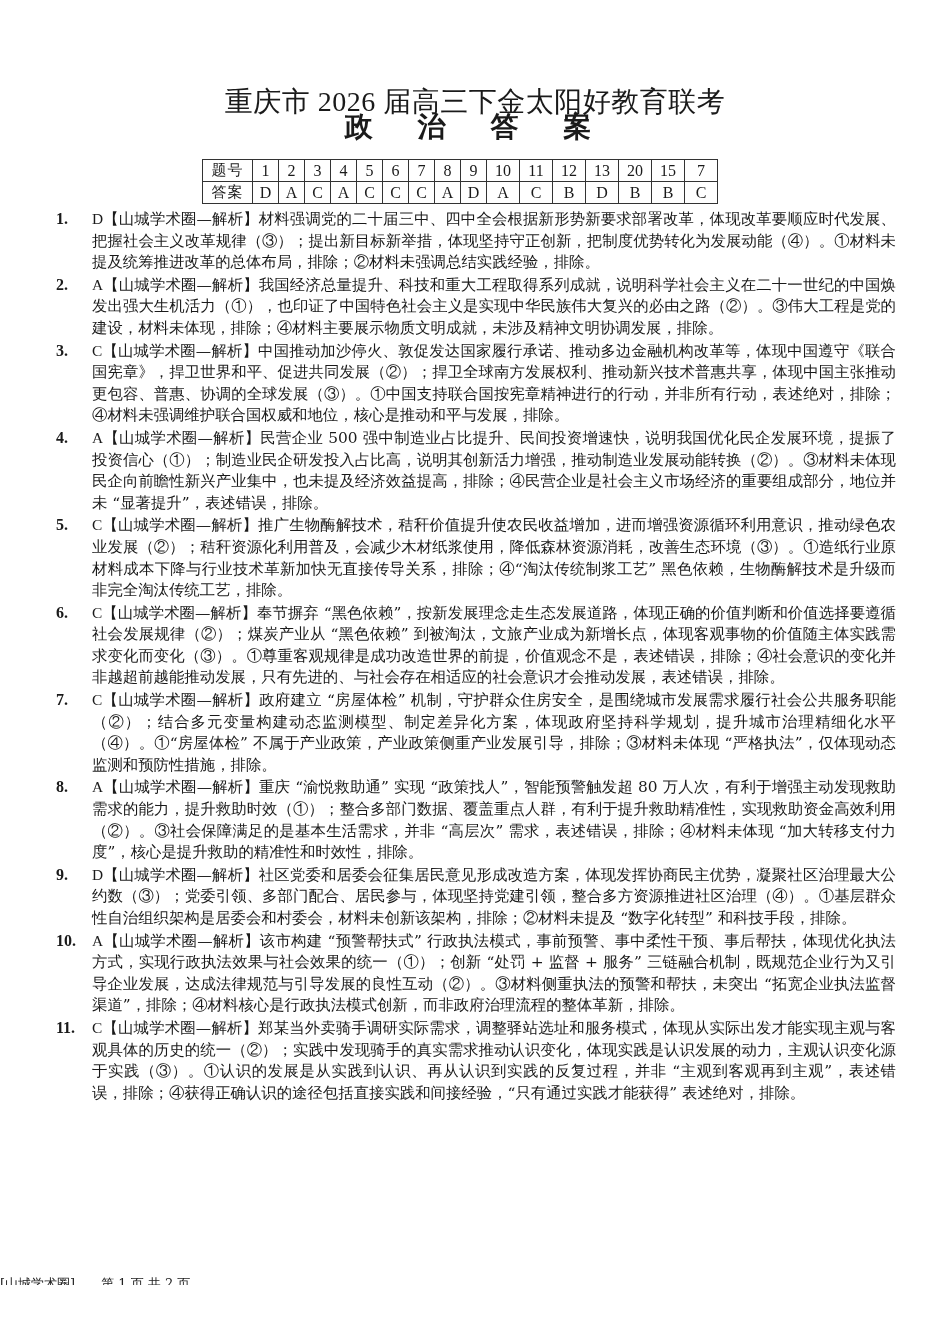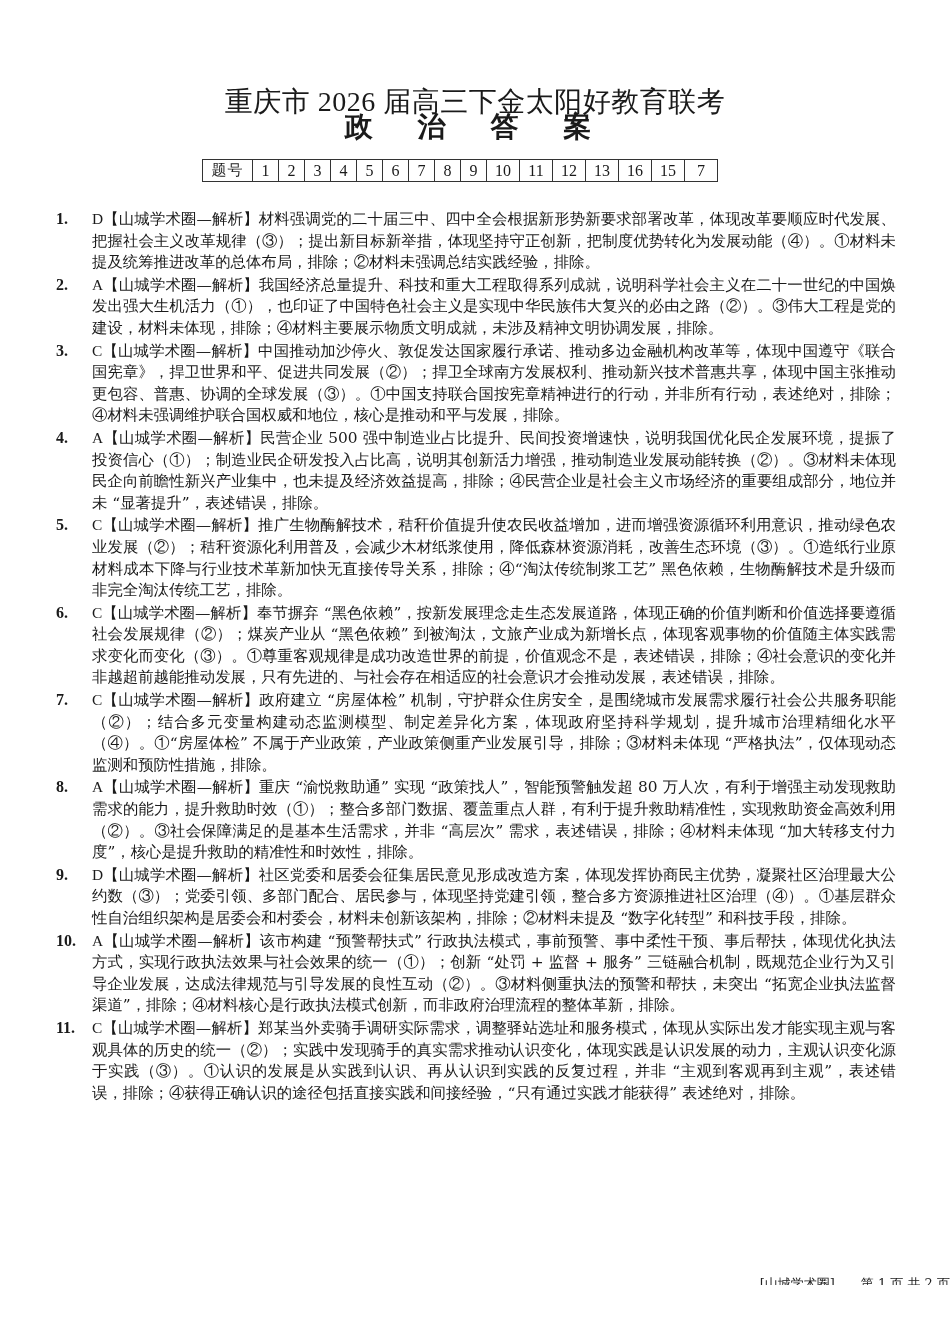--- a/index.html
+++ b/index.html
@@ -35,21 +35,21 @@
     position: absolute; left: 56px; top: 208px; width: 840px;
     font-size: 15.4px; line-height: 21.6px;
   }
   .item { position: relative; padding-left: 36px; text-align: justify; }
   .item .num {
     position: absolute; left: 0; top: 0; font-weight: bold;
     font-family: "Liberation Serif", "DejaVu Serif", serif; font-size: 16px;
   }
   .item .ans { font-family: "Liberation Serif", "DejaVu Serif", serif; }
   .footer {
-    position: absolute; left: 0; top: 1276px; width: 950px; text-align: right;
+    position: absolute; left: 0; top: 1276px; width: 950px; text-align: left;
     font-size: 13px; line-height: 16px; color: #222;
     height: 9px; overflow: hidden;
   }
   .footer .gap { display: inline-block; width: 26px; }
 </style>
 </head>
 <body>
 
 <div class="title">重庆市 2026 届高三下金太阳好教育联考</div>
 <div class="subtitle">政 治 答 案</div>
@@ -64,23 +64,42 @@
     <td class="n">4</td>
     <td class="n">5</td>
     <td class="n">6</td>
     <td class="n">7</td>
     <td class="n">8</td>
     <td class="n">9</td>
     <td class="w">10</td>
     <td class="w">11</td>
     <td class="w">12</td>
     <td class="w">13</td>
-    <td class="w">16</td>
+    <td class="w">20</td>
     <td class="w">15</td>
     <td class="w">7</td>
+  </tr>
+  <tr>
+    <td class="head">答案</td>
+    <td class="n">D</td>
+    <td class="n">A</td>
+    <td class="n">C</td>
+    <td class="n">A</td>
+    <td class="n">C</td>
+    <td class="n">C</td>
+    <td class="n">C</td>
+    <td class="n">A</td>
+    <td class="n">D</td>
+    <td class="w">A</td>
+    <td class="w">C</td>
+    <td class="w">B</td>
+    <td class="w">D</td>
+    <td class="w">B</td>
+    <td class="w">B</td>
+    <td class="w">C</td>
   </tr>
 </tbody>
   </table>
 
 <div class="items">
   <div class="item">
     <span class="num">1.</span><span class="ans">D</span><span>【山城学术圈—解析】</span><span>材料强调党的二十届三中、四中全会根据新形势新要求部署改革，体现改革要顺应时代发展、把握社会主义改革规律（③）；提出新目标新举措，体现坚持守正创新，把制度优势转化为发展动能（④）。①材料未提及统筹推进改革的总体布局，排除；②材料未强调总结实践经验，排除。</span>
   </div>
   <div class="item">
     <span class="num">2.</span><span class="ans">A</span><span>【山城学术圈—解析】</span><span>我国经济总量提升、科技和重大工程取得系列成就，说明科学社会主义在二十一世纪的中国焕发出强大生机活力（①），也印证了中国特色社会主义是实现中华民族伟大复兴的必由之路（②）。③伟大工程是党的建设，材料未体现，排除；④材料主要展示物质文明成就，未涉及精神文明协调发展，排除。</span>

